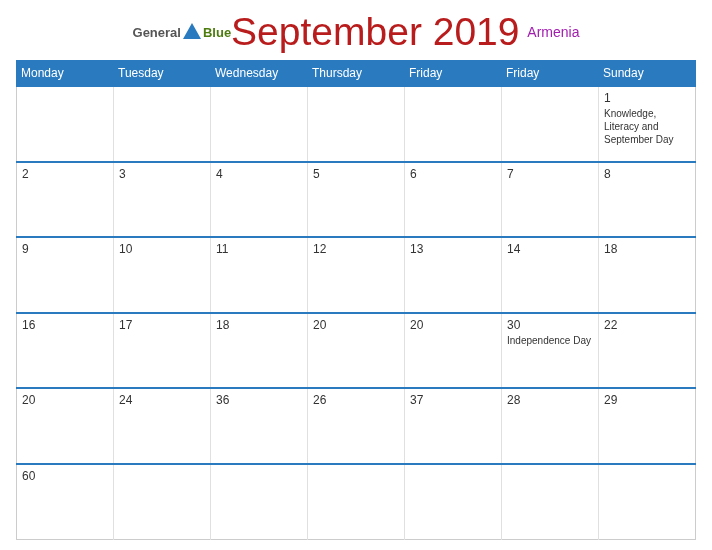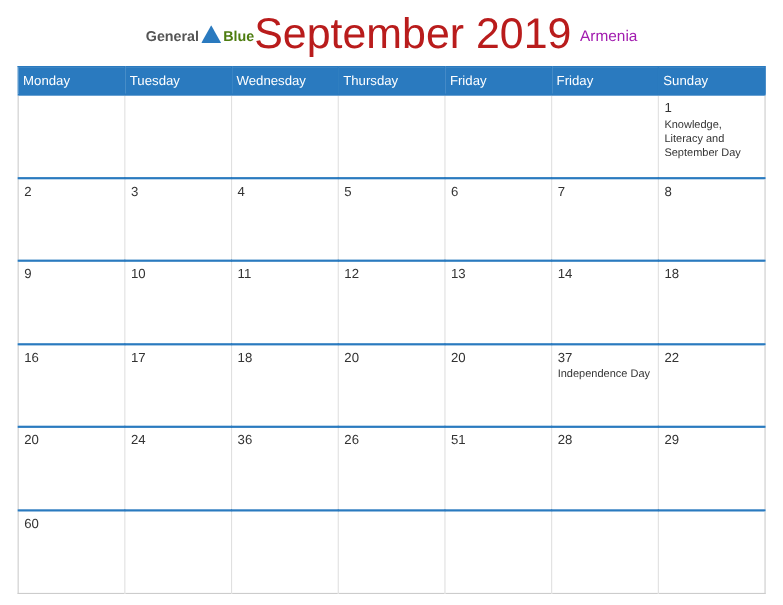--- a/index.html
+++ b/index.html
@@ -201,42 +201,42 @@
           <td>
             <span class="day-num">18</span>
           </td>
           <td>
             <span class="day-num">20</span>
           </td>
           <td>
             <span class="day-num">20</span>
           </td>
           <td>
+            <span class="day-num">30</span>
+            <span class="holiday">Independence Day</span>
+          </td>
+          <td>
+            <span class="day-num">22</span>
+          </td>
+        </tr>
+        <tr>
+          <td>
+            <span class="day-num">20</span>
+          </td>
+          <td>
+            <span class="day-num">24</span>
+          </td>
+          <td>
+            <span class="day-num">36</span>
+          </td>
+          <td>
+            <span class="day-num">26</span>
+          </td>
+          <td>
             <span class="day-num">37</span>
-            <span class="holiday">Independence Day</span>
-          </td>
-          <td>
-            <span class="day-num">22</span>
-          </td>
-        </tr>
-        <tr>
-          <td>
-            <span class="day-num">20</span>
-          </td>
-          <td>
-            <span class="day-num">24</span>
-          </td>
-          <td>
-            <span class="day-num">36</span>
-          </td>
-          <td>
-            <span class="day-num">26</span>
-          </td>
-          <td>
-            <span class="day-num">51</span>
           </td>
           <td>
             <span class="day-num">28</span>
           </td>
           <td>
             <span class="day-num">29</span>
           </td>
         </tr>
         <tr>
           <td>

